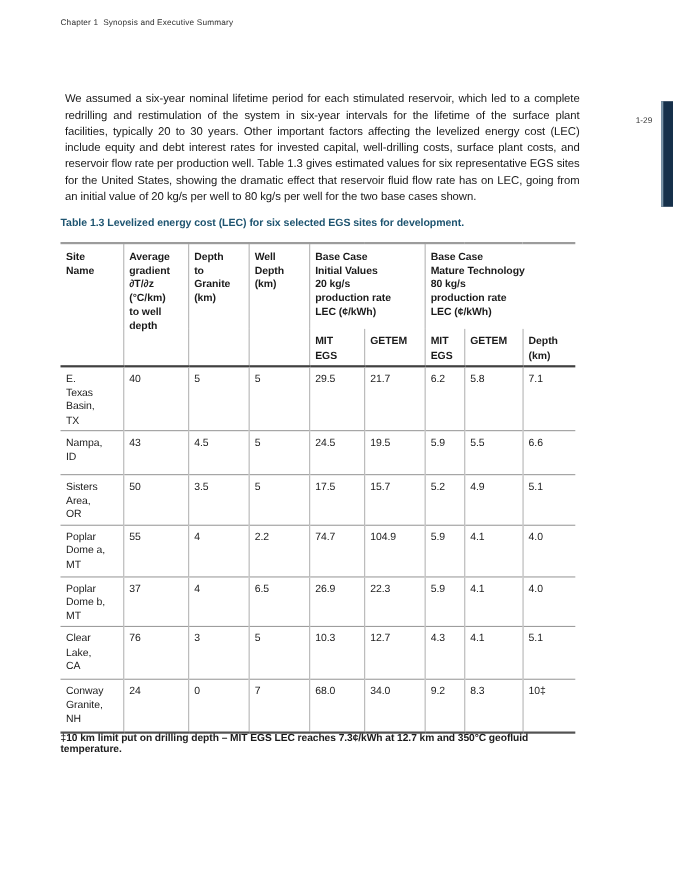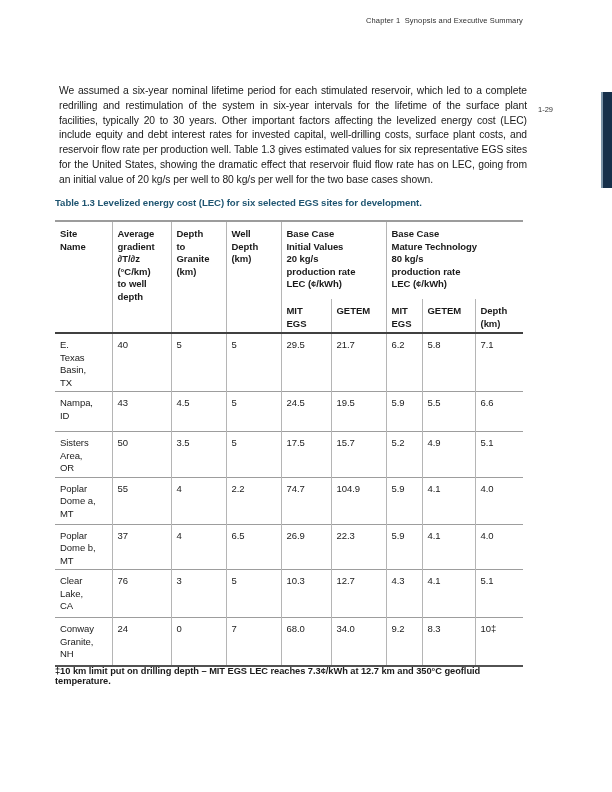--- a/index.html
+++ b/index.html
@@ -9,31 +9,31 @@
     background: #ffffff;
     font-family: "Liberation Sans", "DejaVu Sans", sans-serif;
     color: #1a1a1a;
     overflow: hidden;
   }
   .pre { white-space: pre-line; }
 
   .page-header {
     position: absolute;
     left: 55px; top: 16px; width: 468px;
-    text-align: right;
+    text-align: left;
     font-size: 7.5px;
     letter-spacing: 0.15px;
     color: #2e2e2e;
     white-space: pre;
   }
 
   .page-number {
     position: absolute;
-    left: 538px; top: 105px; width: 43px;
-    text-align: left;
+    left: 564px; top: 105px; width: 43px;
+    text-align: center;
     font-size: 7.5px;
     color: #333333;
   }
 
   .page-tab {
     position: absolute;
     left: 601px; top: 92px;
     width: 9px; height: 96px;
     background: #16304a;
     border-left: 2px solid #7c95a8;

